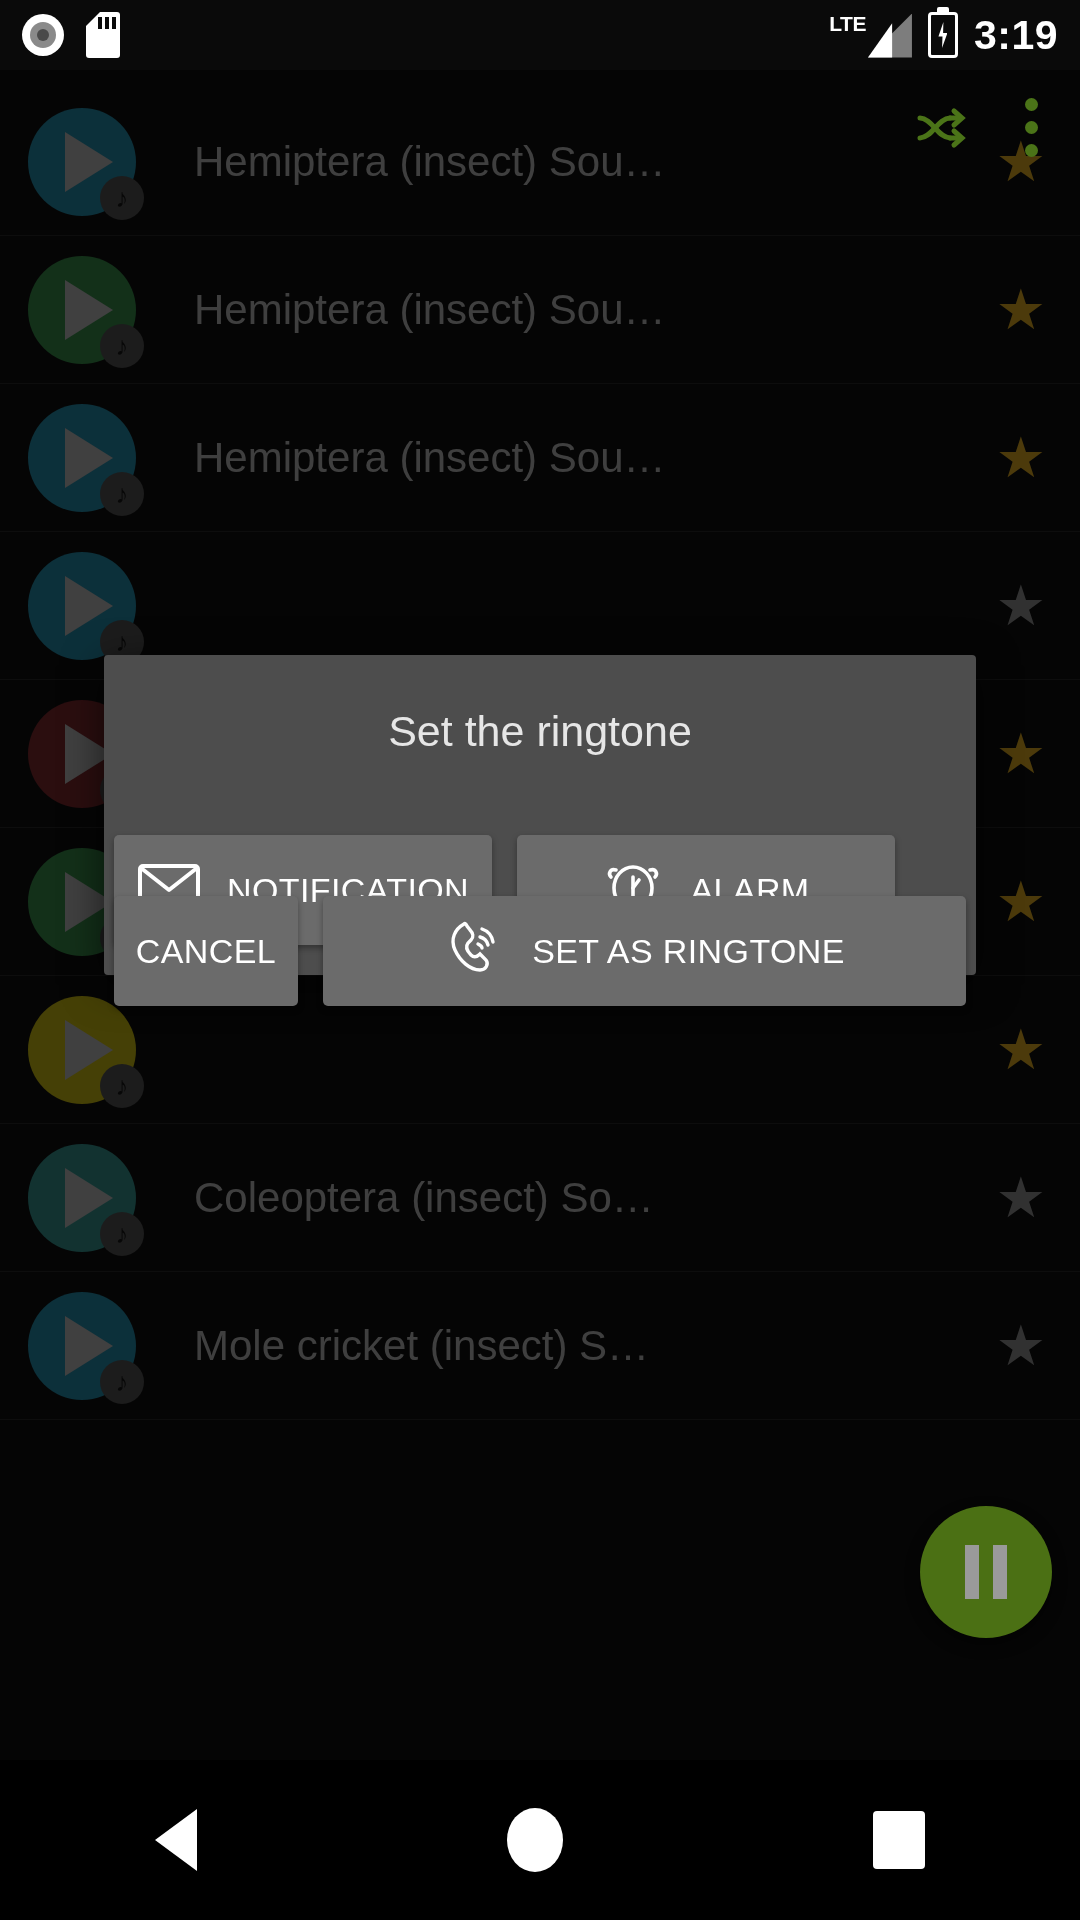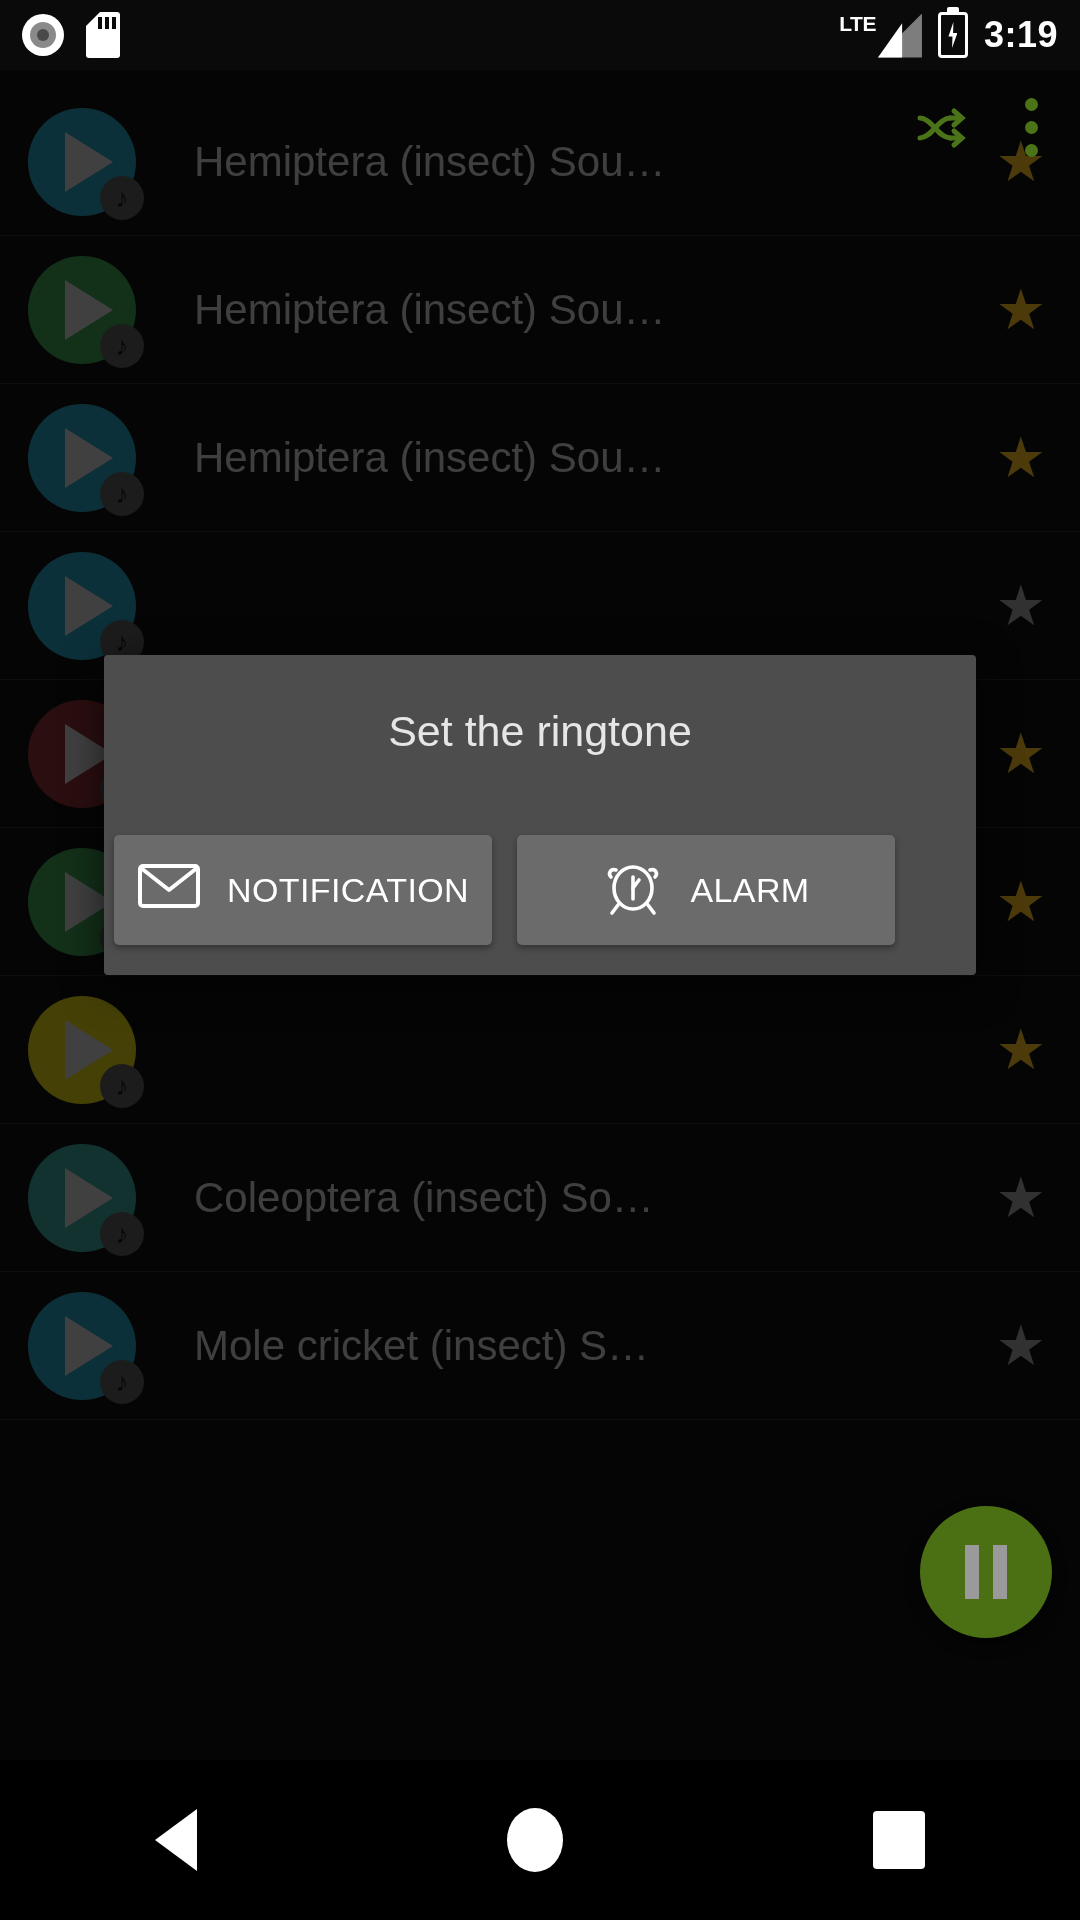--- a/index.html
+++ b/index.html
@@ -64,21 +64,21 @@
     position: relative; display: flex; align-items: center; justify-content: center;
   }
   .batt::before {
     content: ""; position: absolute; top: -8px; left: 50%; transform: translateX(-50%);
     width: 12px; height: 5px; background: #fff; border-radius: 2px 2px 0 0;
   }
   .batt i {
     display: block; width: 9px; height: 26px; background: #fff;
     clip-path: polygon(55% 0, 0 56%, 45% 56%, 40% 100%, 100% 42%, 52% 42%);
   }
-  .clock { color: #fff; font-size: 36px; font-weight: bold; letter-spacing: 0.5px; }
+  .clock { color: #fff; font-size: 41px; font-weight: bold; letter-spacing: 0.5px; }
 
   
   #app-bar {
     position: absolute; top: 70px; left: 0;
     width: 1080px; height: 130px;
     z-index: 50;
     padding: 0 28px;
     display: flex; align-items: flex-start;
   }
   #app-bar .titles { padding-top: 14px; }
@@ -389,20 +389,36 @@
             <path d="M31 22 L31 44"></path>
             <path d="M31 33 L37 25"></path>
             <path d="M16 50 L10 58"></path>
             <path d="M46 50 L52 58"></path>
           </svg>
         </span>
         <span>ALARM</span>
       </div>
     </div>
 
+    <div class="dlg-btn-row r2">
+      <div class="dlg-btn" id="btn-cancel">
+        <span>CANCEL</span>
+      </div>
+      <div class="dlg-btn" id="btn-set-ringtone">
+        <span class="dlg-ico">
+          <svg width="62" height="62" viewBox="0 0 62 62" fill="none" stroke="#ffffff" stroke-width="3.4" stroke-linecap="round">
+            <path d="M20 8 C11 13 6 23 11 34 C16 45 26 54 36 54 C42 54 45 48 42 44 L36 38 C33 41 30 42 27 39 C23 35 21 31 24 27 L27 24 C30 21 29 17 26 14 L23 10 C22 8 21 7 20 8 Z"></path>
+            <path d="M38 13 C44 15 48 20 49 26"></path>
+            <path d="M36 21 C40 22 43 25 44 29"></path>
+            <path d="M34 28 C36 29 38 30 38 32"></path>
+          </svg>
+        </span>
+        <span>SET AS RINGTONE</span>
+      </div>
+    </div>
   </div>
 
   <div id="nav-bar">
     <span id="nav-back"></span>
     <span id="nav-home"></span>
     <span id="nav-recents"></span>
   </div>
 
 </div>
 

